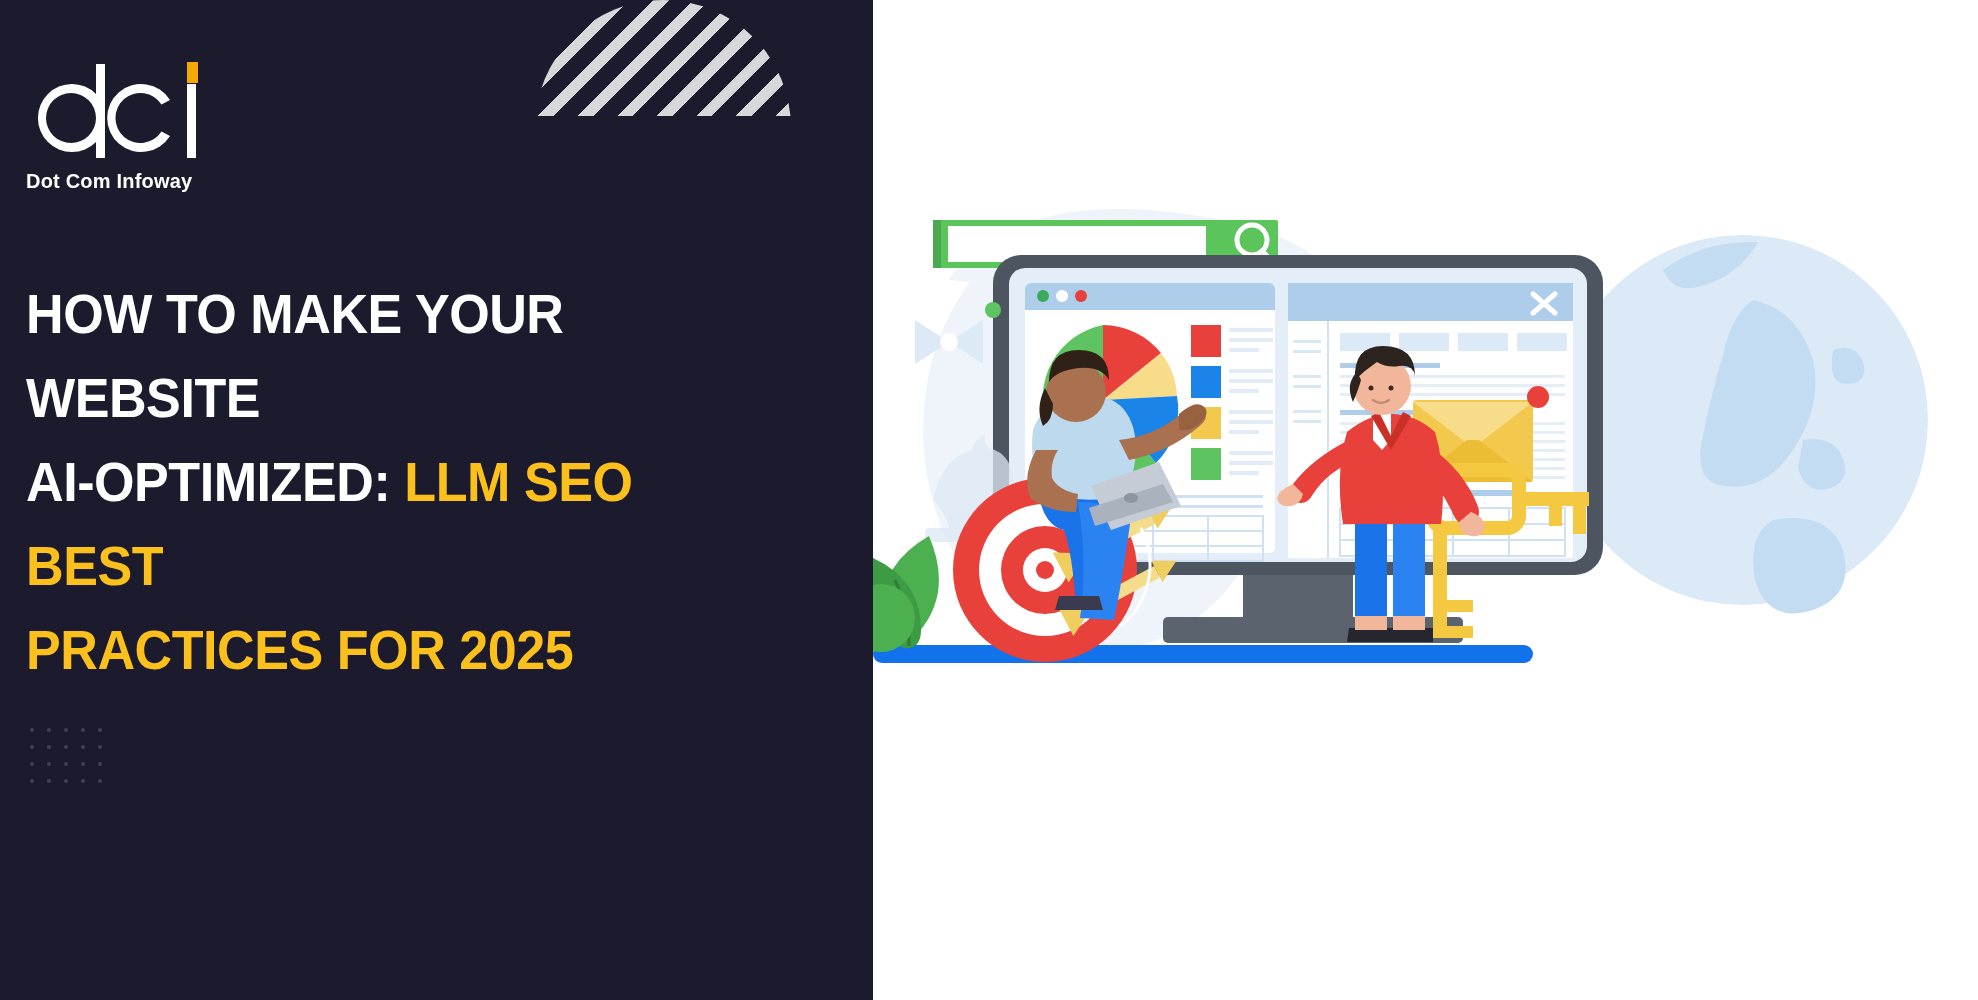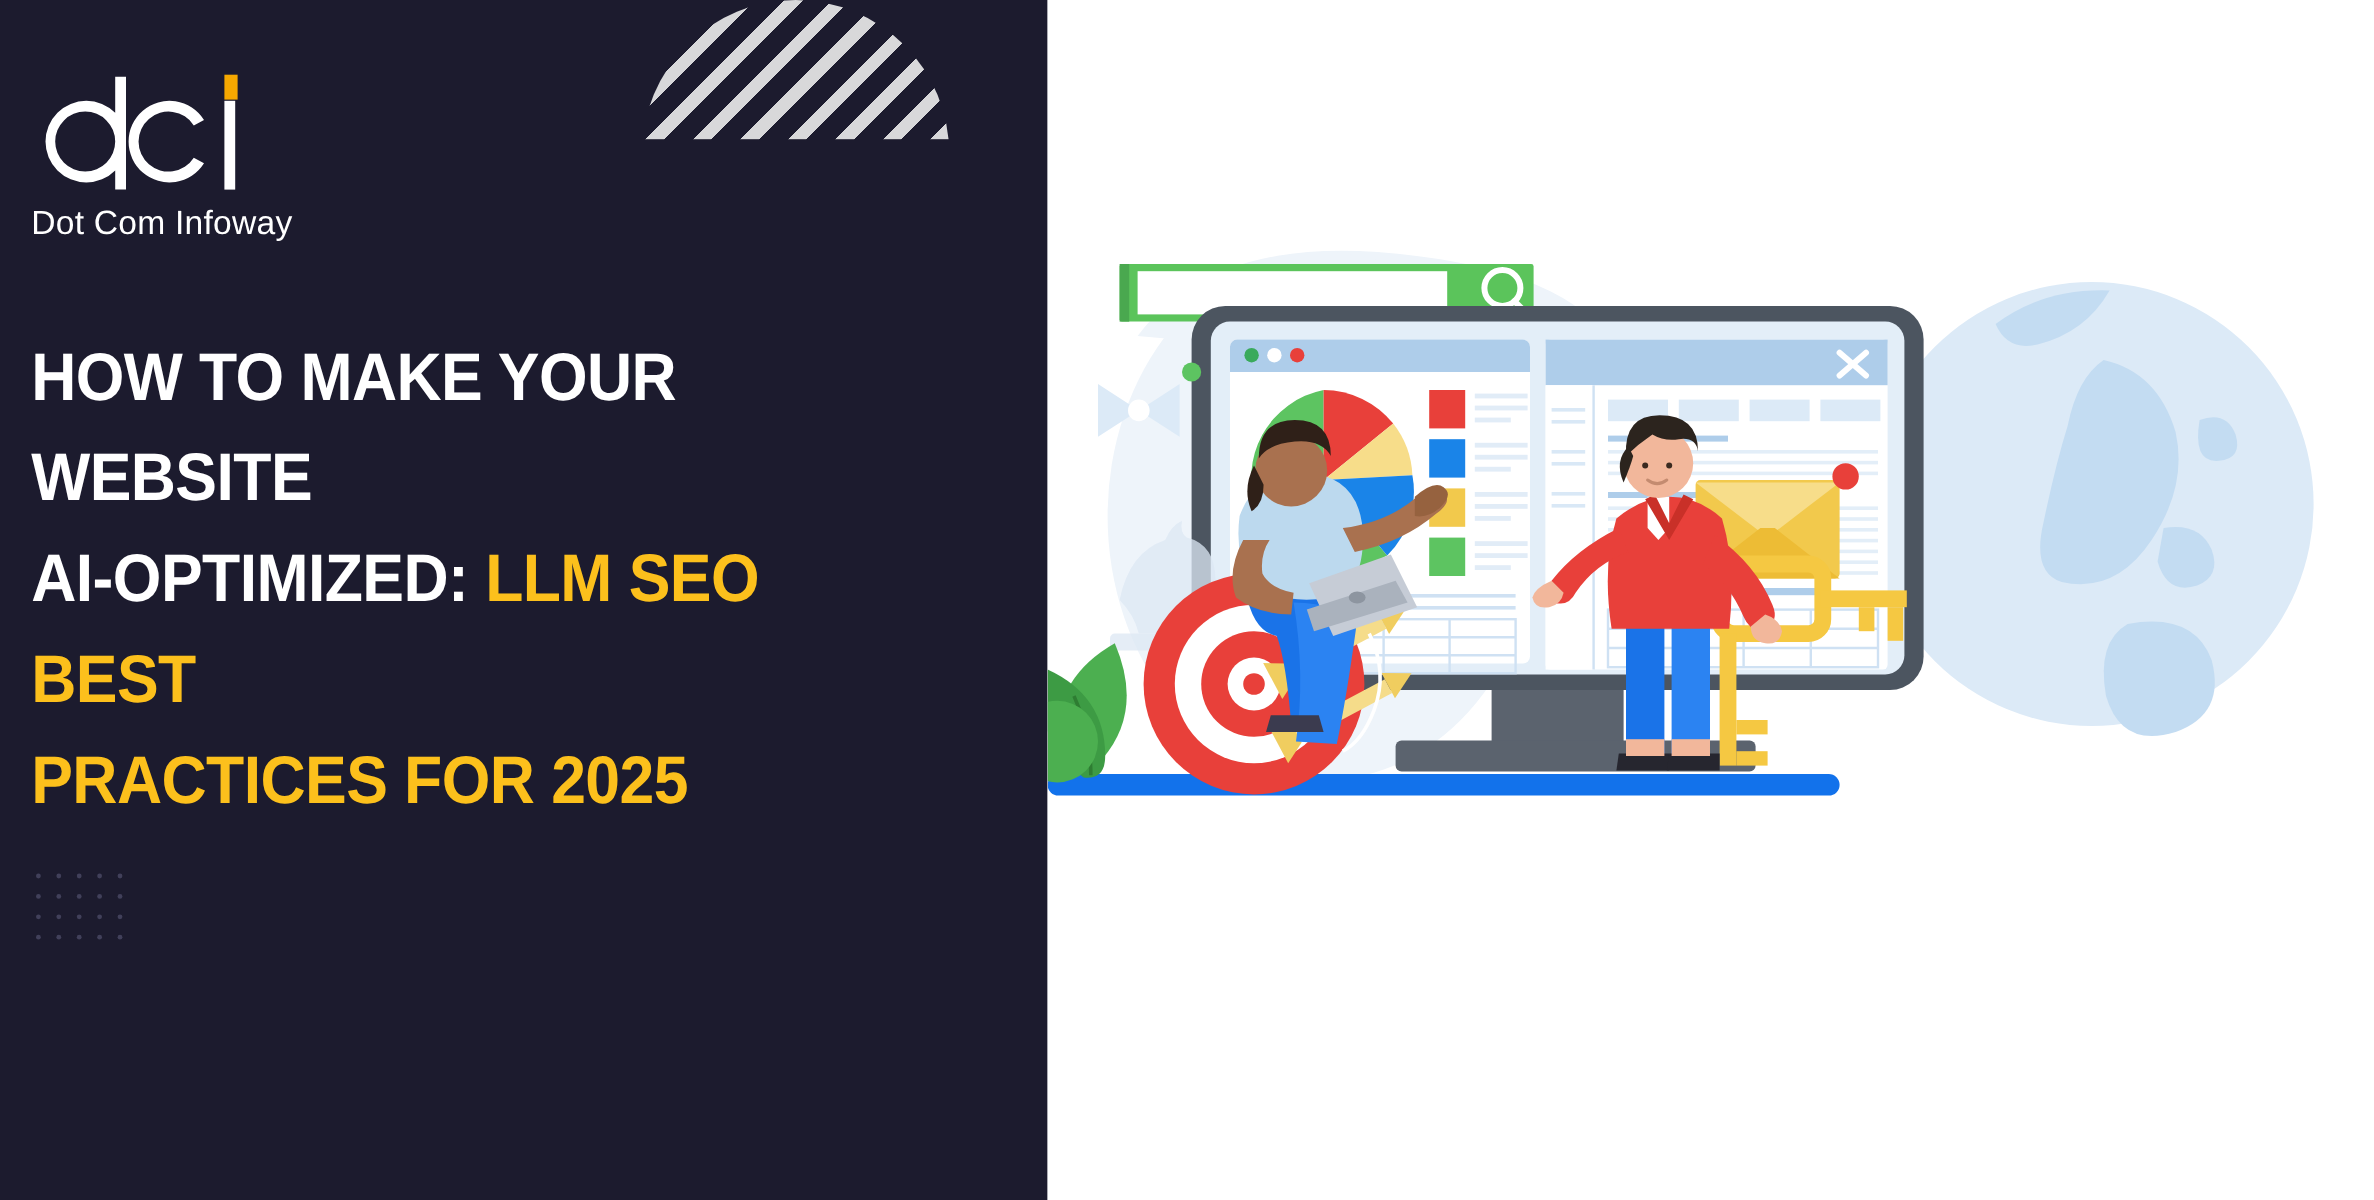--- a/index.html
+++ b/index.html
@@ -28,21 +28,21 @@
       rgba(0,0,0,0) 11px, rgba(0,0,0,0) 28px
     );
   }
 
   
   .logo-wrap{position:absolute;left:24px;top:62px;}
   .logo-mark{position:relative;width:200px;height:98px;}
   .logo-mark svg{display:block;}
   .logo-sub{
     margin-top:10px;margin-left:2px;
-    color:#ffffff;font-size:28px;font-weight:400;letter-spacing:.2px;
+    color:#ffffff;font-size:20px;font-weight:700;letter-spacing:.2px;
     font-family:"Liberation Sans", sans-serif;
   }
 
   
   .headline{
     position:absolute;left:26px;top:272px;width:810px;
     font-weight:700;font-size:56px;line-height:84px;
     letter-spacing:-0.5px;color:#ffffff;
     font-family:"Liberation Sans", sans-serif;
     transform:scaleX(0.93);transform-origin:left top;

